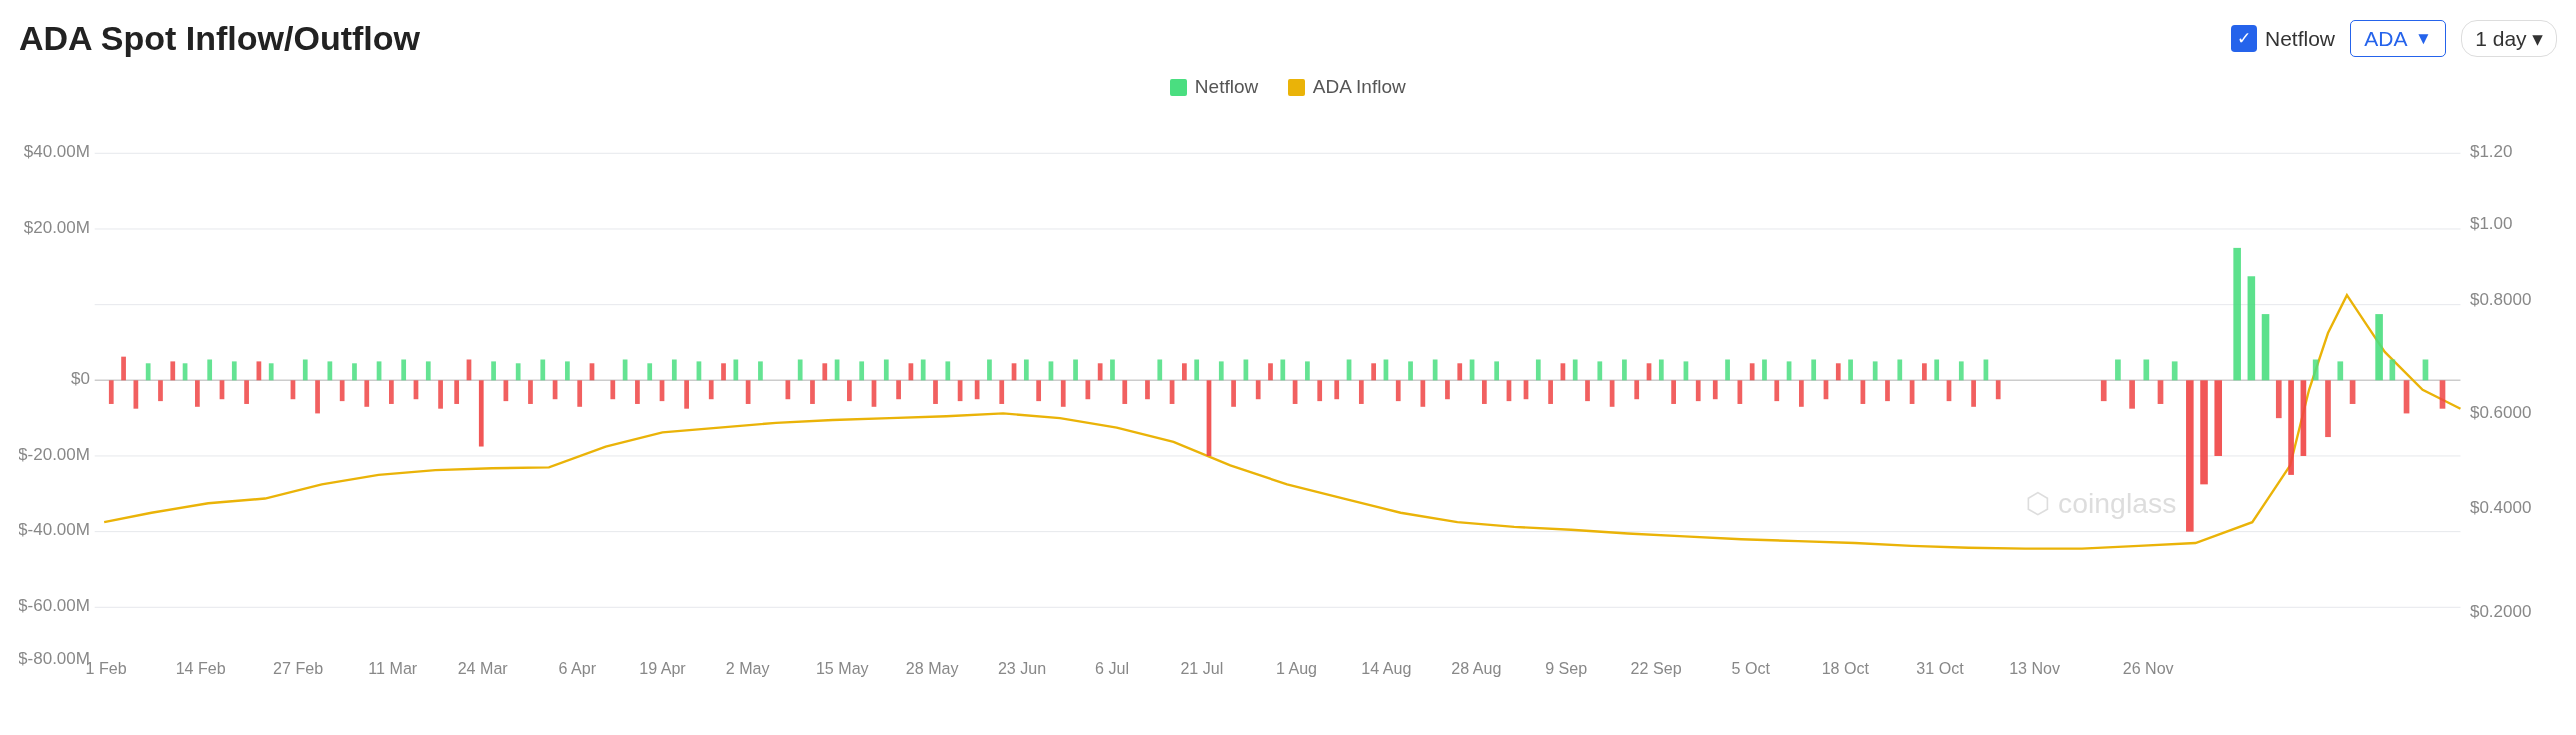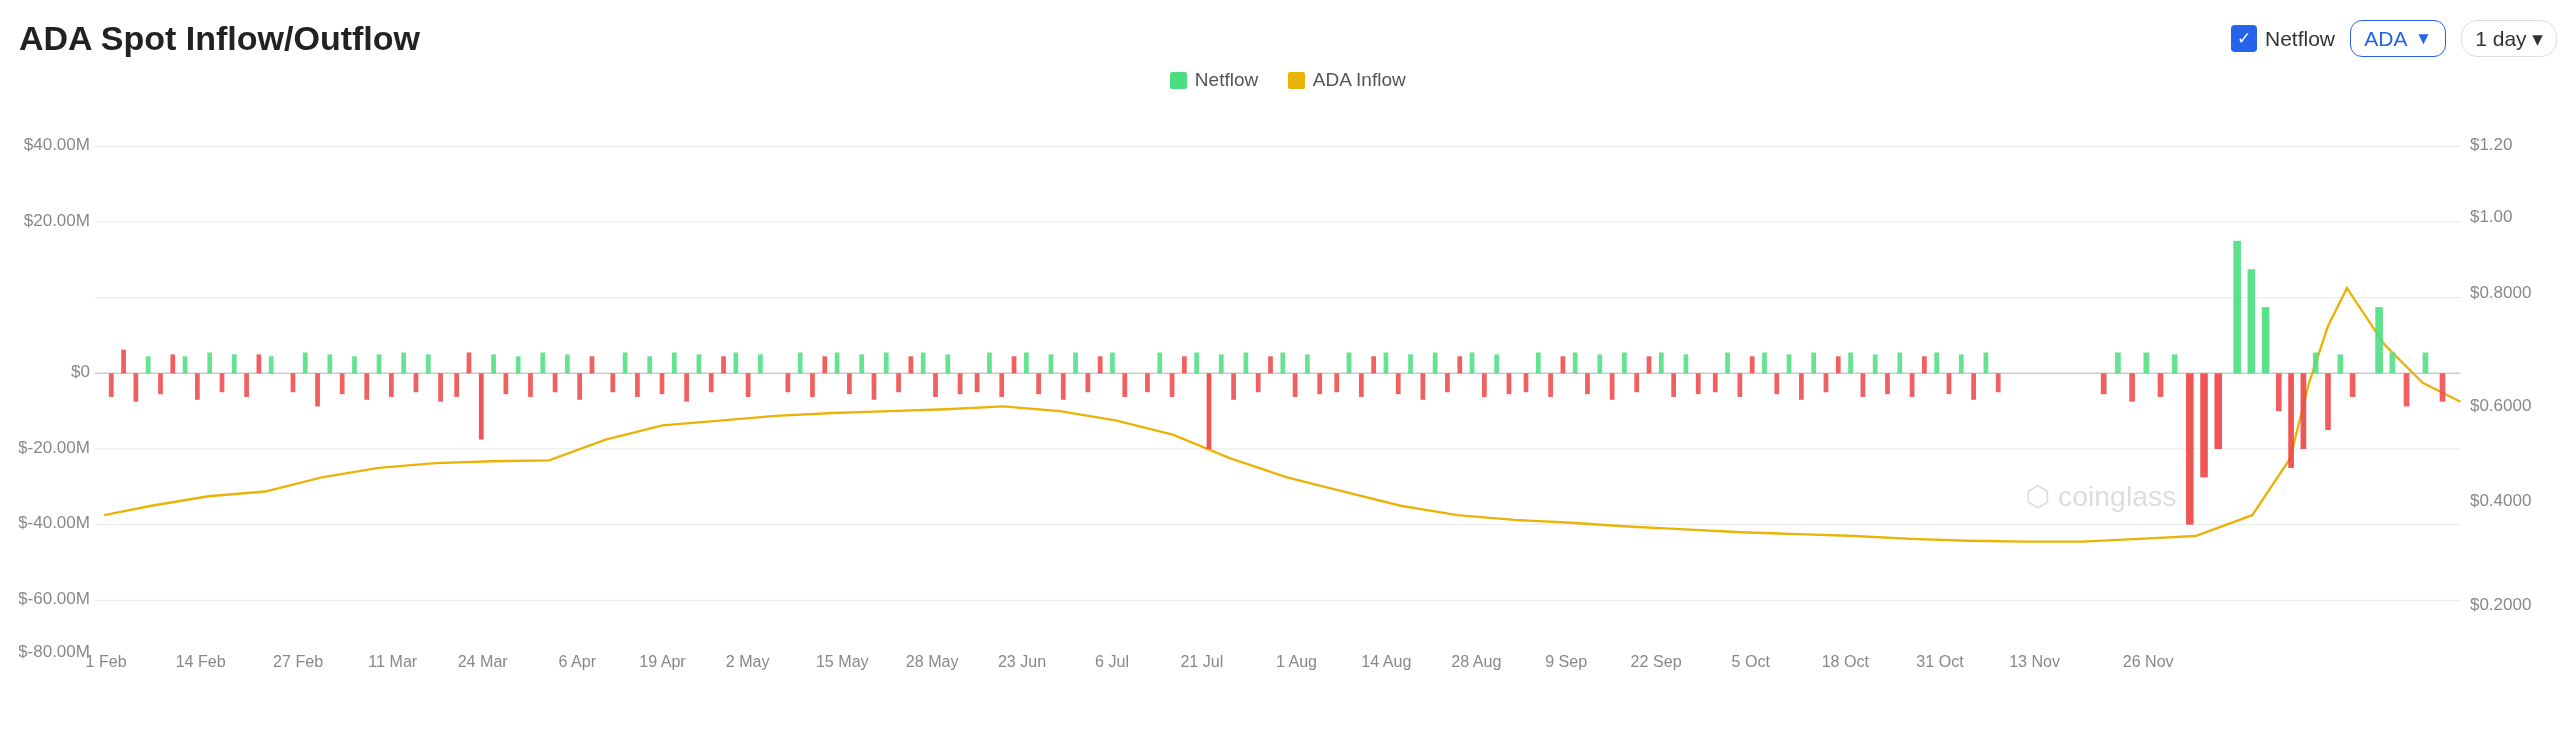--- a/index.html
+++ b/index.html
@@ -13,21 +13,21 @@
     .chart-container {
       width: 2576px;
       height: 735px;
       position: relative;
       padding: 19px 19px 9.5px 19px;
     }
     .header-row {
       display: flex;
       align-items: center;
       justify-content: space-between;
-      margin-bottom: 11px;
+      margin-bottom: 18px;
     }
     .chart-title {
       font-size: 34px;
       font-weight: 600;
       color: #222;
     }
     .controls {
       display: flex;
       align-items: center;
       gap: 15px;
@@ -47,21 +47,21 @@
       display: flex;
       align-items: center;
       justify-content: center;
       color: white;
       font-size: 17px;
     }
     .dropdown {
       display: flex;
       align-items: center;
       border: 1.9px solid #2563eb;
-      border-radius: 12px;
+      border-radius: 5px;
       padding: 5.7px 13.2px;
       font-size: 21px;
       color: #2563eb;
       gap: 7.6px;
       cursor: pointer;
       min-width: 95px;
     }
     .dropdown-arrow {
       font-size: 17px;
       color: #2563eb;

